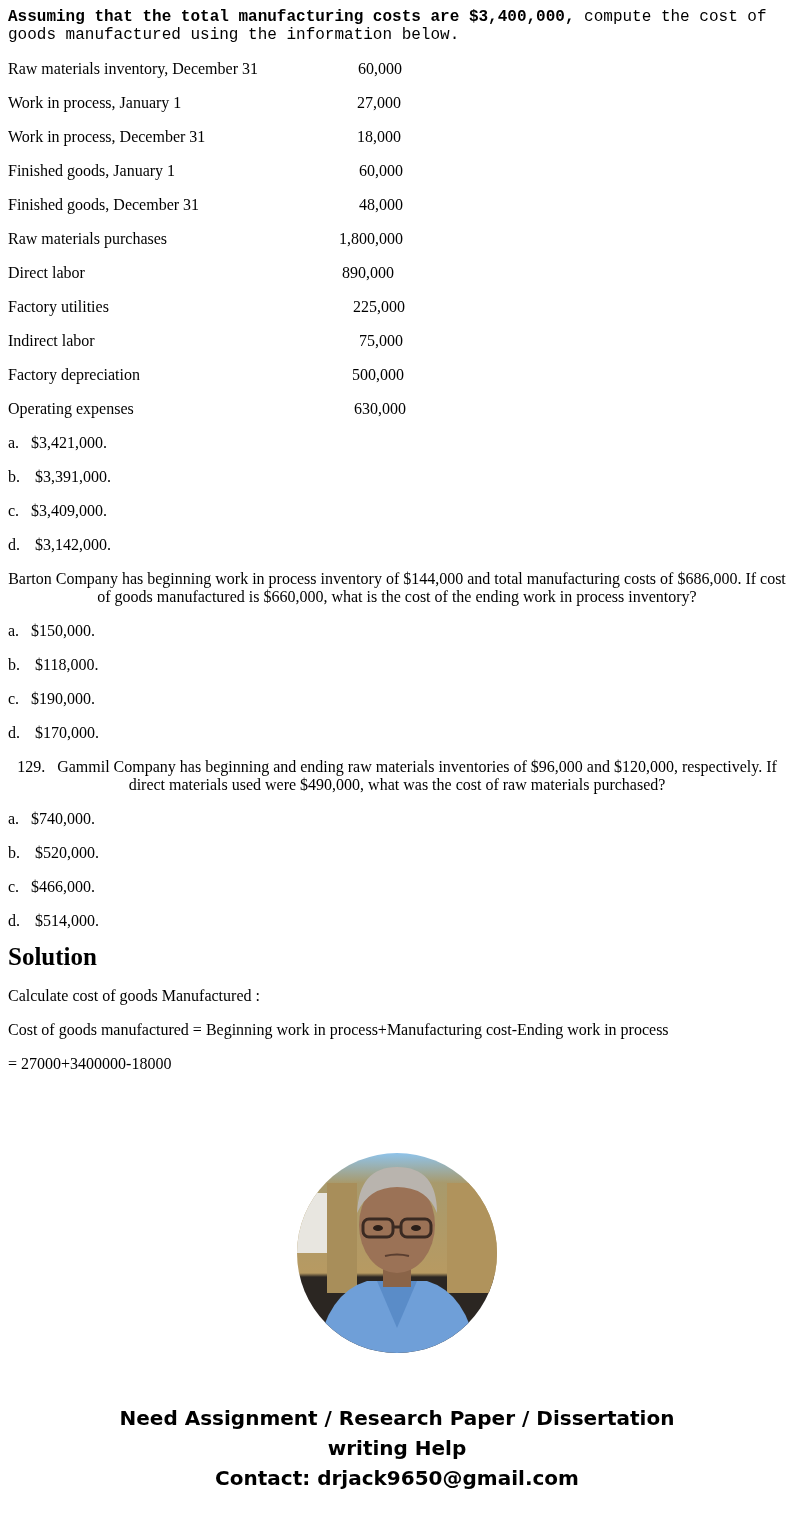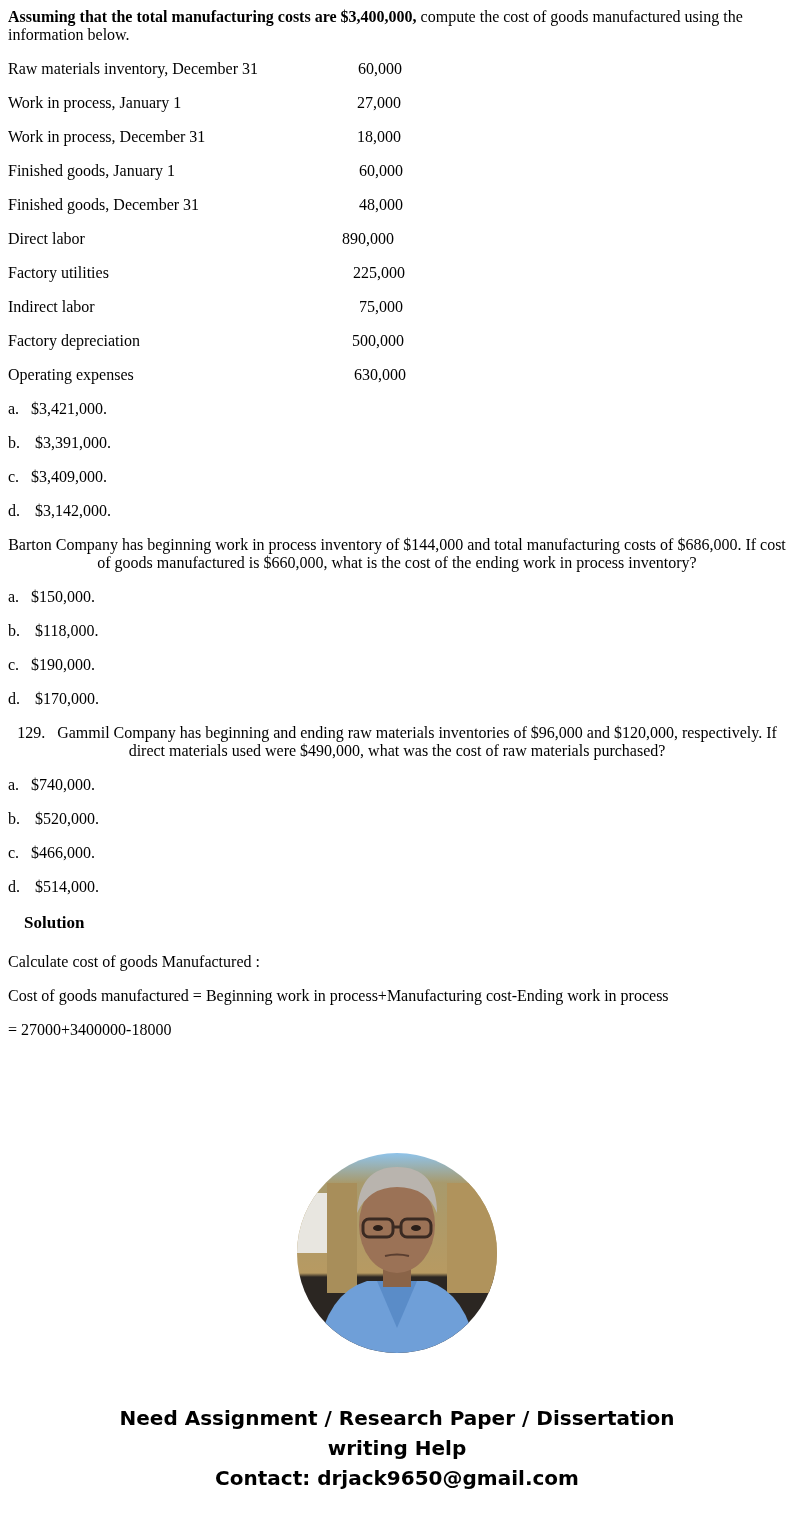--- a/index.html
+++ b/index.html
@@ -7,37 +7,37 @@
       width: 794px;
       height: 1523px;
       position: relative;
       font-family: "Liberation Serif", serif;
       font-size: 16px;
       color: #000;
       overflow: hidden;
     }
     .content { padding: 8px 8px 0 8px; }
     p { margin: 0; line-height: 18px; }
-    .intro { margin-bottom: 16px; }
+    .intro { margin-bottom: 16px; font-family: Liberation Mono, monospace; }
     .intro b { font-weight: bold; }
     .row {
       position: relative;
       height: 18px;
       line-height: 18px;
       margin-bottom: 16px;
     }
     .row .lbl { position: absolute; left: 0; top: 0; }
     .row .dollar { position: absolute; left: 322px; top: 0; }
     .row .amt { position: absolute; top: 0; text-align: right; }
     .opt { margin-bottom: 16px; height: 18px; line-height: 18px; }
     .opt .letter { display: inline-block; width: 23px; }
     .q { margin-bottom: 16px; text-align: center; }
     h3 {
-      margin: 0 0 19px 16px;
-      font-size: 17px;
+      margin: 0 0 19px 0;
+      font-size: 25px;
       font-weight: bold;
       line-height: 22px;
     }
     .sol-line { margin-bottom: 16px; height: 18px; }
     .avatar-wrap {
       position: absolute;
       left: 297px;
       top: 1153px;
       width: 200px;
       height: 200px;
@@ -77,20 +77,24 @@
         <span class="lbl">Work in process, December 31</span>
         <span class="amt" style="right:385px">18,000</span>
       </div>
     <div class="row">
         <span class="lbl">Finished goods, January 1</span>
         <span class="amt" style="right:383px">60,000</span>
       </div>
     <div class="row">
         <span class="lbl">Finished goods, December 31</span>
         <span class="amt" style="right:383px">48,000</span>
+      </div>
+    <div class="row">
+        <span class="lbl">Raw materials purchases</span>
+        <span class="amt" style="right:383px">1,800,000</span>
       </div>
     <div class="row">
         <span class="lbl">Direct labor</span>
         <span class="amt" style="right:392px">890,000</span>
       </div>
     <div class="row">
         <span class="lbl">Factory utilities</span>
         <span class="amt" style="right:381px">225,000</span>
       </div>
     <div class="row">

